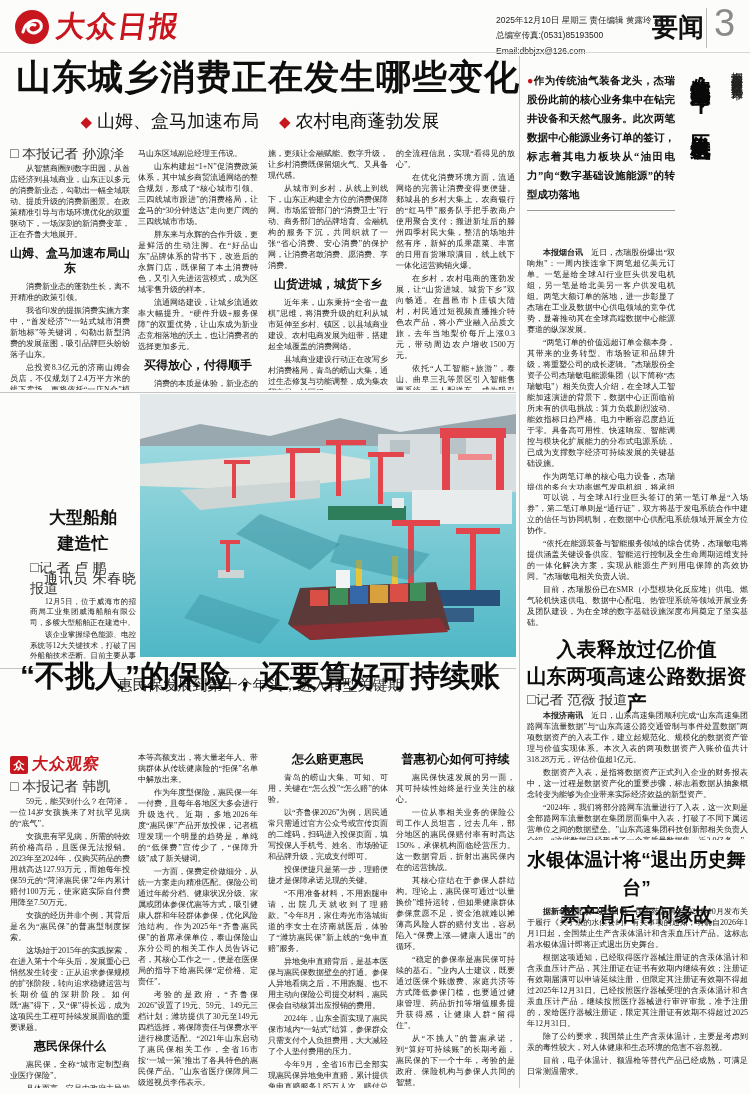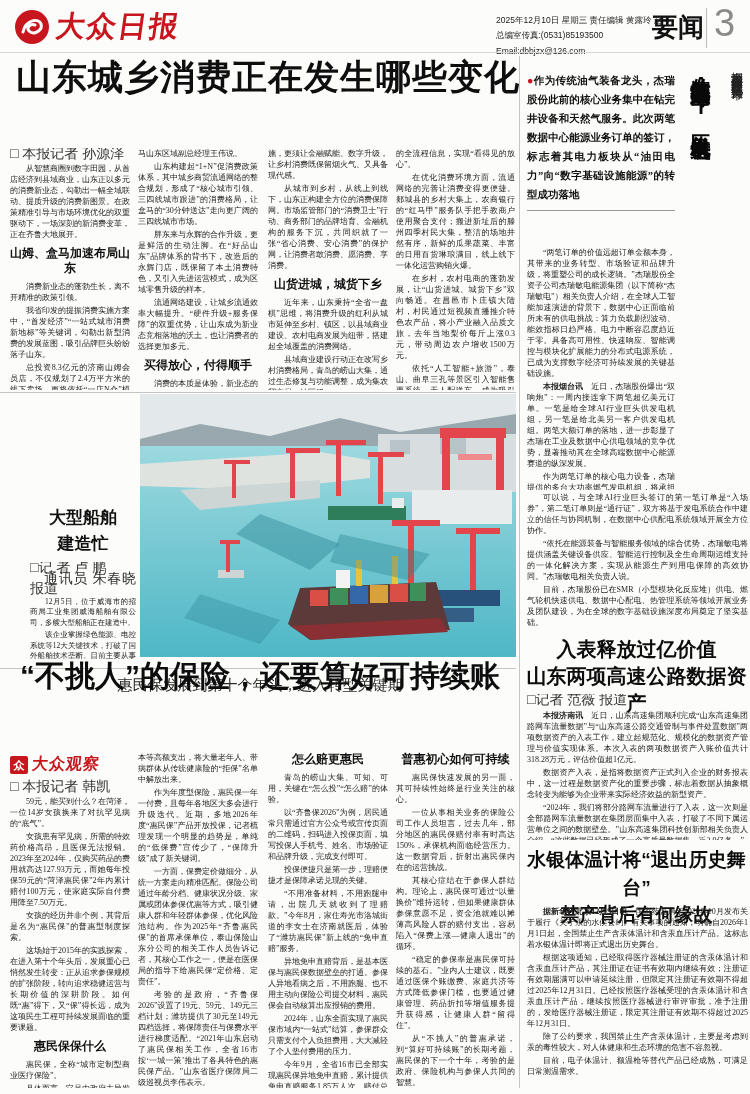--- a/index.html
+++ b/index.html
@@ -69,20 +69,27 @@
   <div class="hdr-meta">
     <div>2025年12月10日  星期三  责任编辑  黄露玲  赵丰</div>
     <div>总编室传真:(0531)85193500  Email:dbbjzx@126.com</div>
   </div>
   <div class="sec-name">要闻</div>
   <div class="vr" style="left:706px;top:8px;height:40px;background:#bbb"></div>
   <div class="sec-num">3</div>
   <div class="hr" style="left:0;top:52px;width:750px;background:#d8d8d8"></div>
 
   <div class="top-headline">山东城乡消费正在发生哪些变化</div>
+  <div class="deck">
+    <span class="dia">◆</span>
+    <span>山姆、盒马加速布局</span>
+    &nbsp;&nbsp;
+    <span class="dia">◆</span>
+    <span>农村电商蓬勃发展</span>
+  </div>
 
   <div class="col" style="left:10px;top:148px;width:120px;height:242px">
     <p class="byline">□ 本报记者  孙源泽</p>
     <p class="p">从智慧商圈到数字田园，从首店经济到县域商业，山东正以多元的消费新业态，勾勒出一幅全域联动、提质升级的消费新图景。在政策精准引导与市场环境优化的双重驱动下，一场深刻的新消费变革，正在齐鲁大地展开。</p>
     <p class="sub">山姆、盒马加速布局山东</p>
     <p class="p">消费新业态的蓬勃生长，离不开精准的政策引领。</p>
     <p class="p">我省印发的提振消费实施方案中，“首发经济”“一站式城市消费新地标”等关键词，勾勒出新型消费的发展蓝图，吸引品牌巨头纷纷落子山东。</p>
     <p class="p">总投资8.3亿元的济南山姆会员店，不仅规划了2.4万平方米的线下卖场，更将依托“一店N仓”模式搭建全城服务网络。</p>
   </div>
   <div class="col" style="left:138px;top:148px;width:120px;height:242px">
@@ -232,22 +239,22 @@
     <p class="p">其核心症结在于参保人群结构。理论上，惠民保可通过“以量换价”维持运转，但如果健康群体参保意愿不足，资金池就难以摊薄高风险人群的赔付支出，容易陷入“保费上涨—健康人退出”的循环。</p>
     <p class="p">“稳定的参保率是惠民保可持续的基石。”业内人士建议，既要通过医保个账缴费、家庭共济等方式降低参保门槛，也要通过健康管理、药品折扣等增值服务提升获得感，让健康人群“留得住”。</p>
     <p class="p">从“不挑人”的普惠承诺，到“算好可持续账”的长期考题，惠民保的下一个十年，考验的是政府、保险机构与参保人共同的智慧。</p>
   </div>
 
   <div class="vr" style="left:519px;top:56px;height:1032px"></div>
 
   <p class="lead-box"><span class="bullet">●</span><span>作为传统油气装备龙头，杰瑞股份此前的核心业务集中在钻完井设备和天然气服务。此次两笔数据中心能源业务订单的签订，标志着其电力板块从“油田电力”向“数字基础设施能源”的转型成功落地</span></p>
   <div class="hr" style="left:527px;top:210px;width:148px;background:#999"></div>
   <div class="col" style="left:527px;top:247px;width:148px;height:243px">
+    <p class="p"><b class="lead-in">本报烟台讯</b>　<span>近日，杰瑞股份爆出“双响炮”：一周内接连拿下两笔超亿美元订单。一笔是给全球AI行业巨头供发电机组，另一笔是给北美另一客户供发电机组。两笔大额订单的落地，进一步彰显了杰瑞在工业及数据中心供电领域的竞争优势，显著推动其在全球高端数据中心能源赛道的纵深发展。</span></p>
     <p class="p">“两笔订单的价值远超订单金额本身，其带来的业务转型、市场验证和品牌升级，将重塑公司的成长逻辑。”杰瑞股份全资子公司杰瑞敏电能源集团（以下简称“杰瑞敏电”）相关负责人介绍，在全球人工智能加速演进的背景下，数据中心正面临前所未有的供电挑战：算力负载剧烈波动、能效指标日趋严格、电力中断容忍度趋近于零。具备高可用性、快速响应、智能调控与模块化扩展能力的分布式电源系统，已成为支撑数字经济可持续发展的关键基础设施。</p>
-    <p class="p"><b class="lead-in">本报烟台讯</b>　<span>近日，杰瑞股份爆出“双响炮”：一周内接连拿下两笔超亿美元订单。一笔是给全球AI行业巨头供发电机组，另一笔是给北美另一客户供发电机组。两笔大额订单的落地，进一步彰显了杰瑞在工业及数据中心供电领域的竞争优势，显著推动其在全球高端数据中心能源赛道的纵深发展。</span></p>
     <p class="p">作为两笔订单的核心电力设备，杰瑞提供的多台大功率燃气发电机组，将承担主要电力输出任务，适用于数据中心主用或备用电源系统、算力园区微电网以及城市边缘数据中心应急供电等多场景。</p>
   </div>
   <div class="col" style="left:527px;top:492px;width:221px;height:136px">
     <p class="p">可以说，与全球AI行业巨头签订的第一笔订单是“入场券”，第二笔订单则是“通行证”，双方将基于发电系统合作中建立的信任与协同机制，在数据中心供配电系统领域开展全方位协作。</p>
     <p class="p">“依托在能源装备与智能服务领域的综合优势，杰瑞敏电将提供涵盖关键设备供应、智能运行控制及全生命周期运维支持的一体化解决方案，实现从能源生产到用电保障的高效协同。”杰瑞敏电相关负责人说。</p>
     <p class="p">目前，杰瑞股份已在SMR（小型模块化反应堆）供电、燃气轮机快速供电、数据中心配电、热管理系统等领域开展业务及团队建设，为在全球的数字基础设施深度布局奠定了坚实基础。</p>
   </div>
   <div class="vh vh-main">传统油气装备企业向全球AI巨头供发电机组</div>
   <div class="vh vh-kicker">烟台杰瑞股份一周连获两笔超亿美元订单</div>
 

